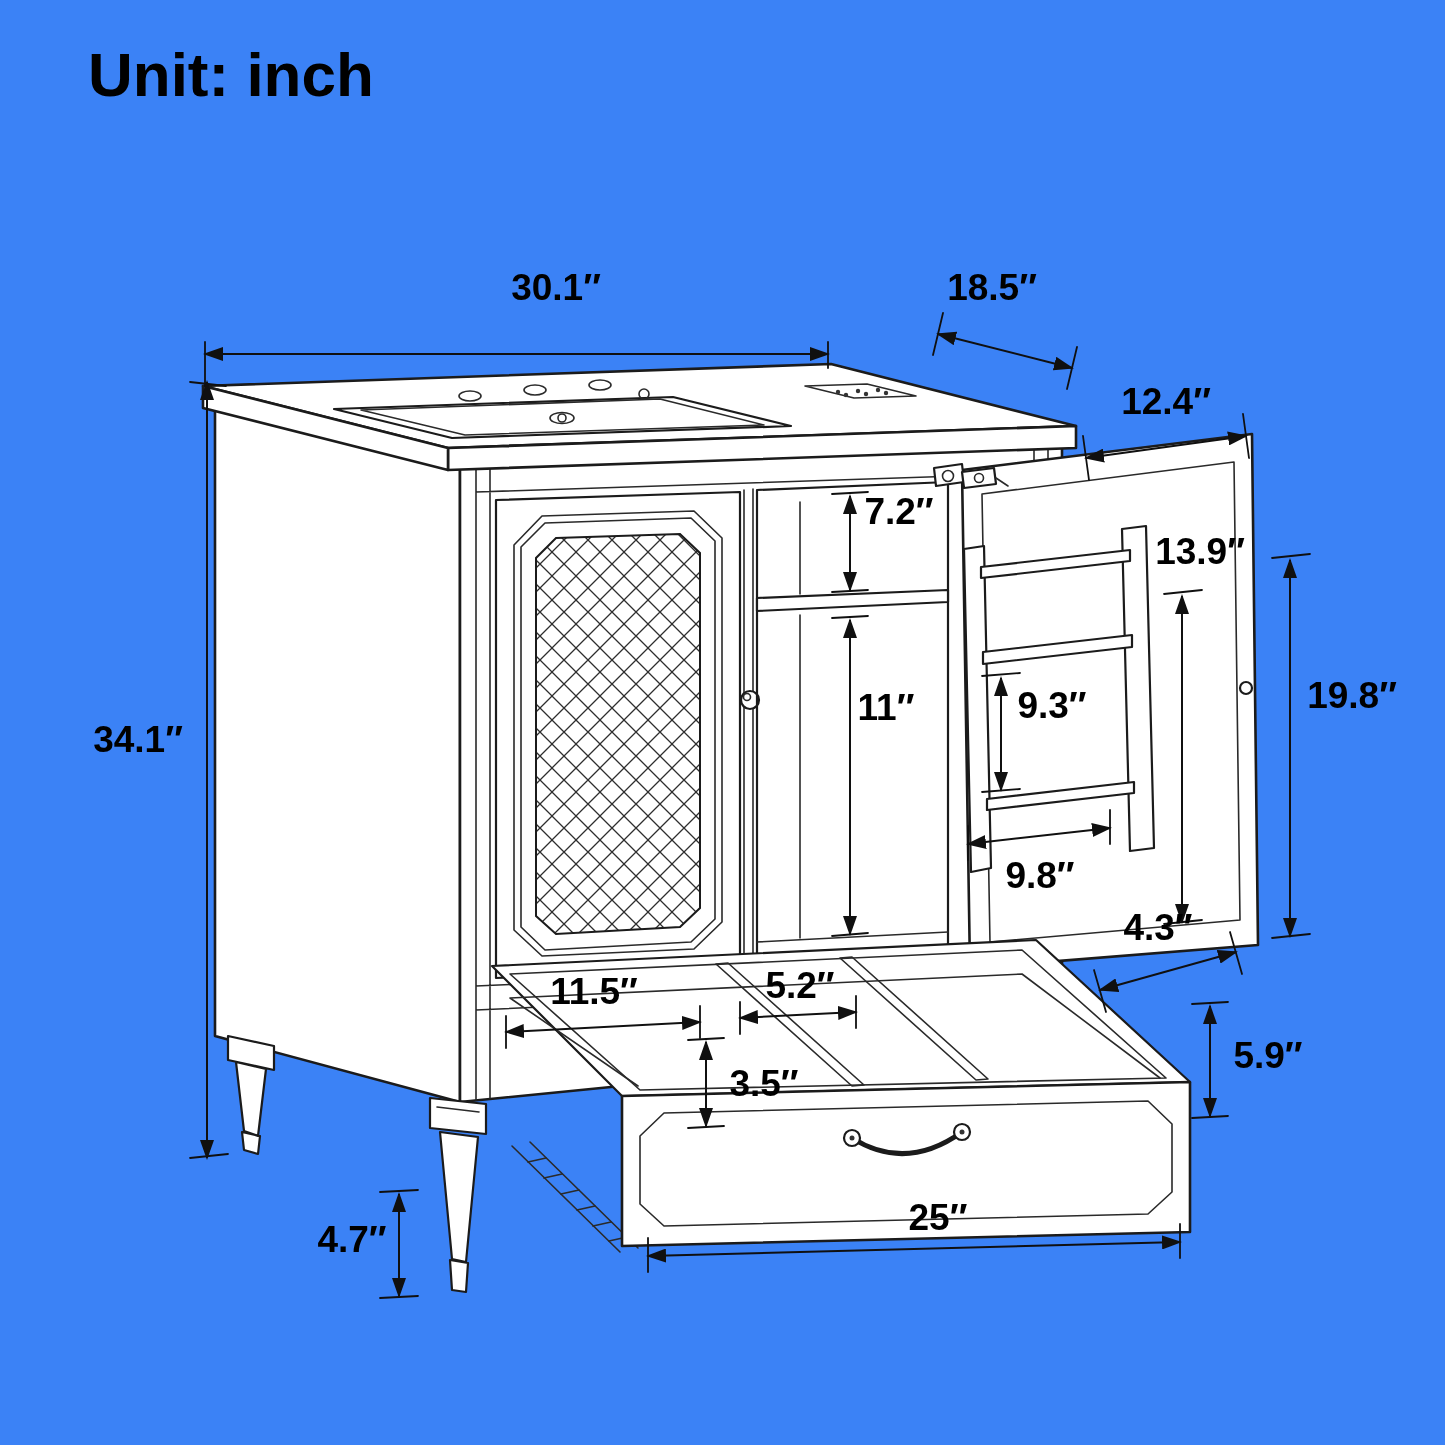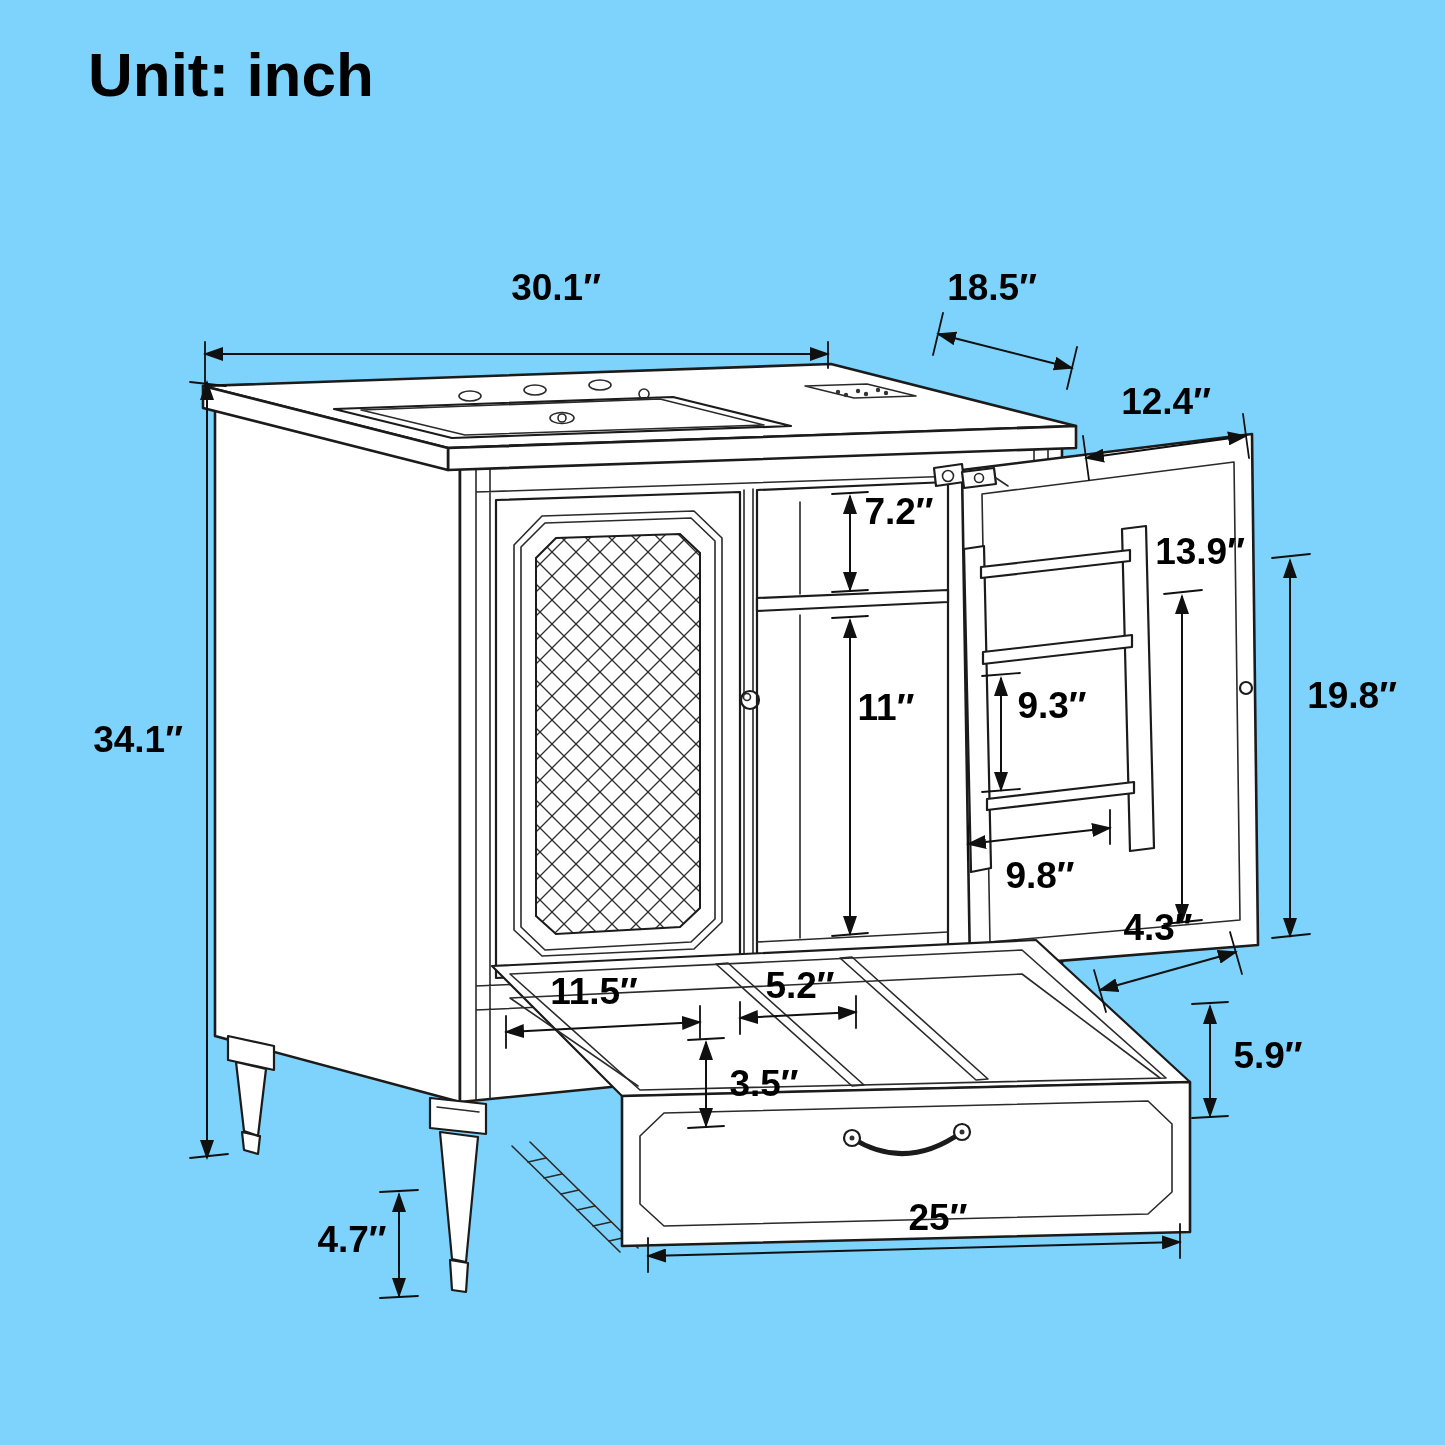--- a/index.html
+++ b/index.html
@@ -1,16 +1,16 @@
 <!DOCTYPE html>
 <html><head>
 <meta charset="utf-8">
 <style>
   html,body{margin:0;padding:0;background:#fff;}
-  .stage{position:relative;width:1445px;height:1445px;background:#7dd3fc;overflow:hidden;
+  .stage{position:relative;width:1445px;height:1445px;background:#3b82f6;overflow:hidden;
          font-family:"Liberation Sans",sans-serif;}
   svg{display:block;}
   text{user-select:none;}
   .title-label{font-family:"Liberation Sans",sans-serif;font-weight:bold;font-size:62px;fill:#000;}
   .dim-label{font-family:"Liberation Sans",sans-serif;font-weight:bold;font-size:37px;fill:#000;text-anchor:middle;}
   .outline{fill:#ffffff;stroke:#1b1b1b;stroke-width:2.6;stroke-linejoin:round;}
   .fillw{fill:#ffffff;stroke:#1b1b1b;stroke-width:2.2;stroke-linejoin:round;}
   .line{fill:none;stroke:#1b1b1b;stroke-width:2.2;stroke-linejoin:round;stroke-linecap:round;}
   .thin{fill:none;stroke:#2a2a2a;stroke-width:1.6;stroke-linejoin:round;stroke-linecap:round;}
   .dim{fill:none;stroke:#101010;stroke-width:2;marker-start:url(#arr);marker-end:url(#arr);}

